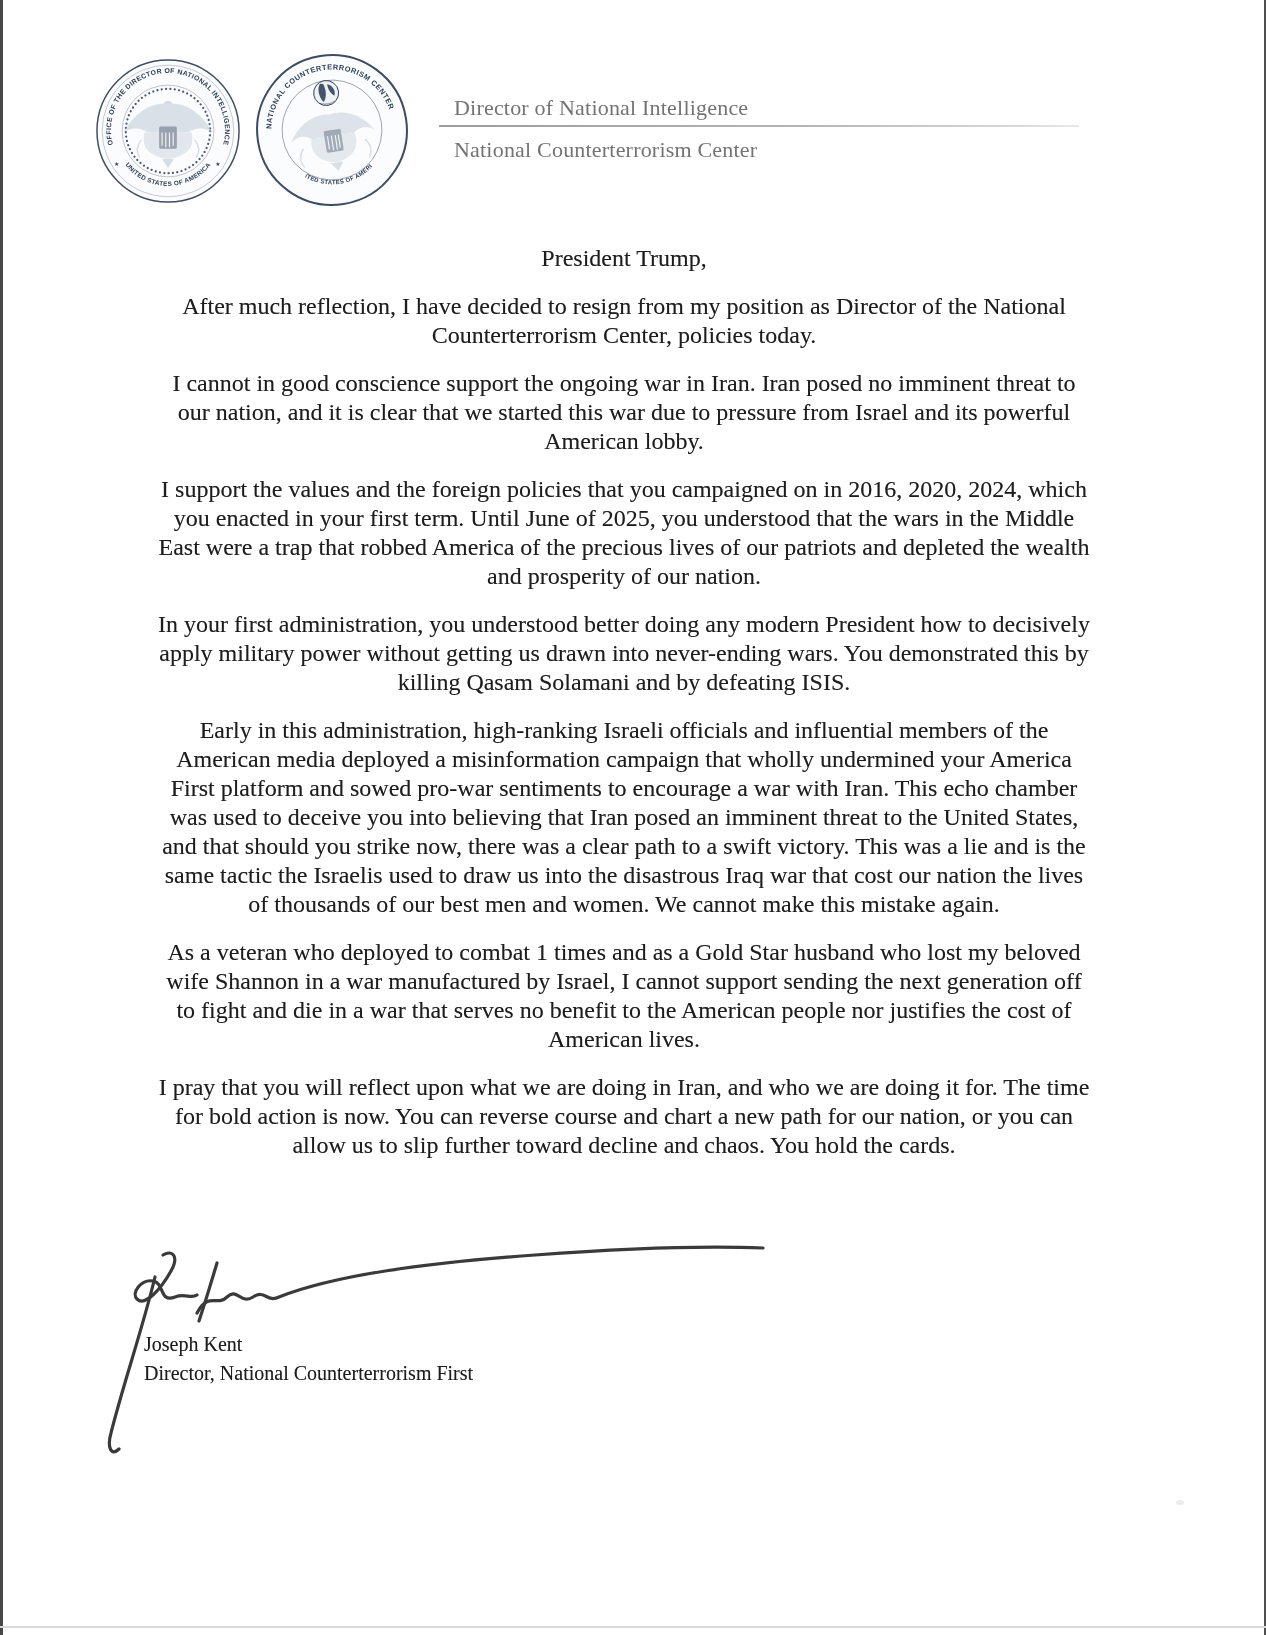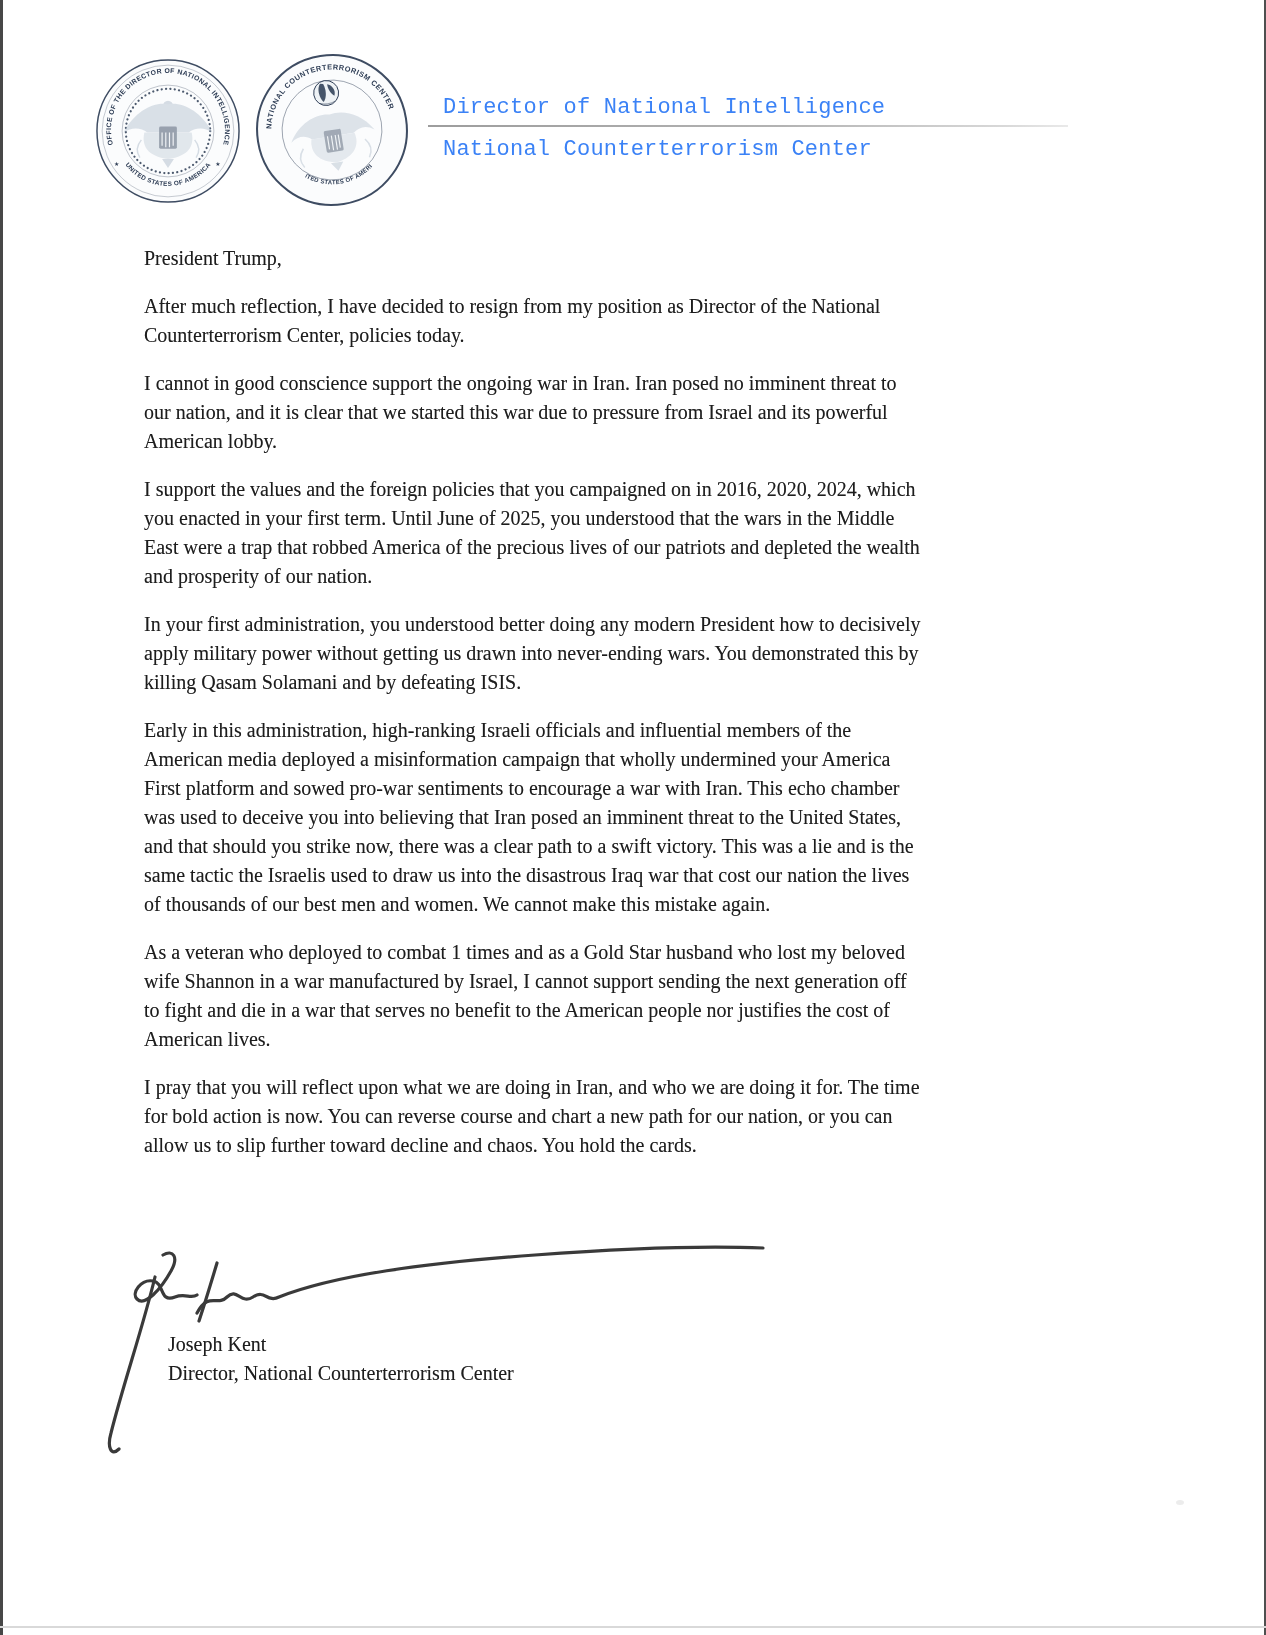--- a/index.html
+++ b/index.html
@@ -13,38 +13,39 @@
   
   .edge-left{position:absolute;left:0;top:0;width:3px;height:1635px;background:#474747;}
   .edge-right{position:absolute;right:0;top:0;width:2px;height:1635px;background:#4f4f4f;}
   .bottom-rule{position:absolute;left:0;top:1626px;width:1266px;height:2px;background:#d9d9d9;}
   .speck{position:absolute;left:1176px;top:1500px;width:8px;height:5px;background:#ececec;border-radius:50%;}
 
   
   .seal{position:absolute;}
   .seal-odni{left:94px;top:57px;width:148px;height:148px;}
   .seal-nctc{left:254px;top:52px;width:156px;height:156px;transform:rotate(-9deg);}
-  .lh-text{position:absolute;left:443px;top:96px;font-family:Liberation Mono, monospace;color:#3b82f6;}
+  .lh-text{position:absolute;left:454px;top:96px;font-family:Liberation Serif, serif;color:#737373;}
   .lh-line1{font-size:22px;line-height:24px;letter-spacing:0.2px;}
   .lh-rule{position:absolute;left:-15px;top:29px;width:640px;height:2px;
     background:linear-gradient(to right,#9d9d9d 0%,#b3b3b3 55%,#d8d8d8 90%,#e9e9e9 100%);}
   .lh-line2{font-size:22px;line-height:24px;letter-spacing:0.2px;margin-top:18px;}
 
   
   .body-text{
     position:absolute;left:144px;top:244px;width:960px;
-    font-size:20px;line-height:29px;color:#1d1d1d;
+    font-size:24px;line-height:29px;color:#1d1d1d;
     text-shadow:0 0 0.5px rgba(0,0,0,0.35);
+    text-align:center;
   }
   .para{margin:0 0 19px 0;white-space:pre-line;}
 
   
   .signature-svg{position:absolute;left:95px;top:1235px;width:680px;height:230px;}
   .sig-block{position:absolute;left:144px;top:1330px;font-size:20px;line-height:29px;color:#1d1d1d;
-    text-shadow:0 0 0.5px rgba(0,0,0,0.35);margin-left:24px;}
+    text-shadow:0 0 0.5px rgba(0,0,0,0.35);}
 
   svg text{font-family:"Liberation Sans", sans-serif;}
 </style>
 </head>
 <body>
 
 <div class="page">
 
   <div class="edge-left"></div>
   <div class="edge-right"></div>
@@ -144,16 +145,16 @@
     <g fill="none" stroke="#1f1f1f" stroke-width="3.2" stroke-linecap="round" stroke-linejoin="round" opacity="0.88">
       <path d="M 68,20 C 78,14 84,22 76,36 C 66,54 50,72 42,64 C 36,58 46,44 58,46 C 70,48 64,68 80,62 C 90,58 96,64 102,60"></path>
       <path d="M 60,42 C 48,92 28,150 16,198 C 12,212 16,222 24,214"></path>
       <path d="M 122,28 C 116,48 110,68 104,86"></path>
       <path d="M 102,78 C 114,56 122,72 132,62 C 142,52 146,70 158,62 C 170,54 172,68 184,62 C 240,40 330,28 440,20 C 520,14 600,10 668,13"></path>
     </g>
   </svg>
 
   <div class="sig-block">
     <div>Joseph Kent</div>
-    <div>Director, National Counterterrorism Center</div>
+    <div>Director, National Counterterrorism First</div>
   </div>
 
 </div>
 
 </body></html>

